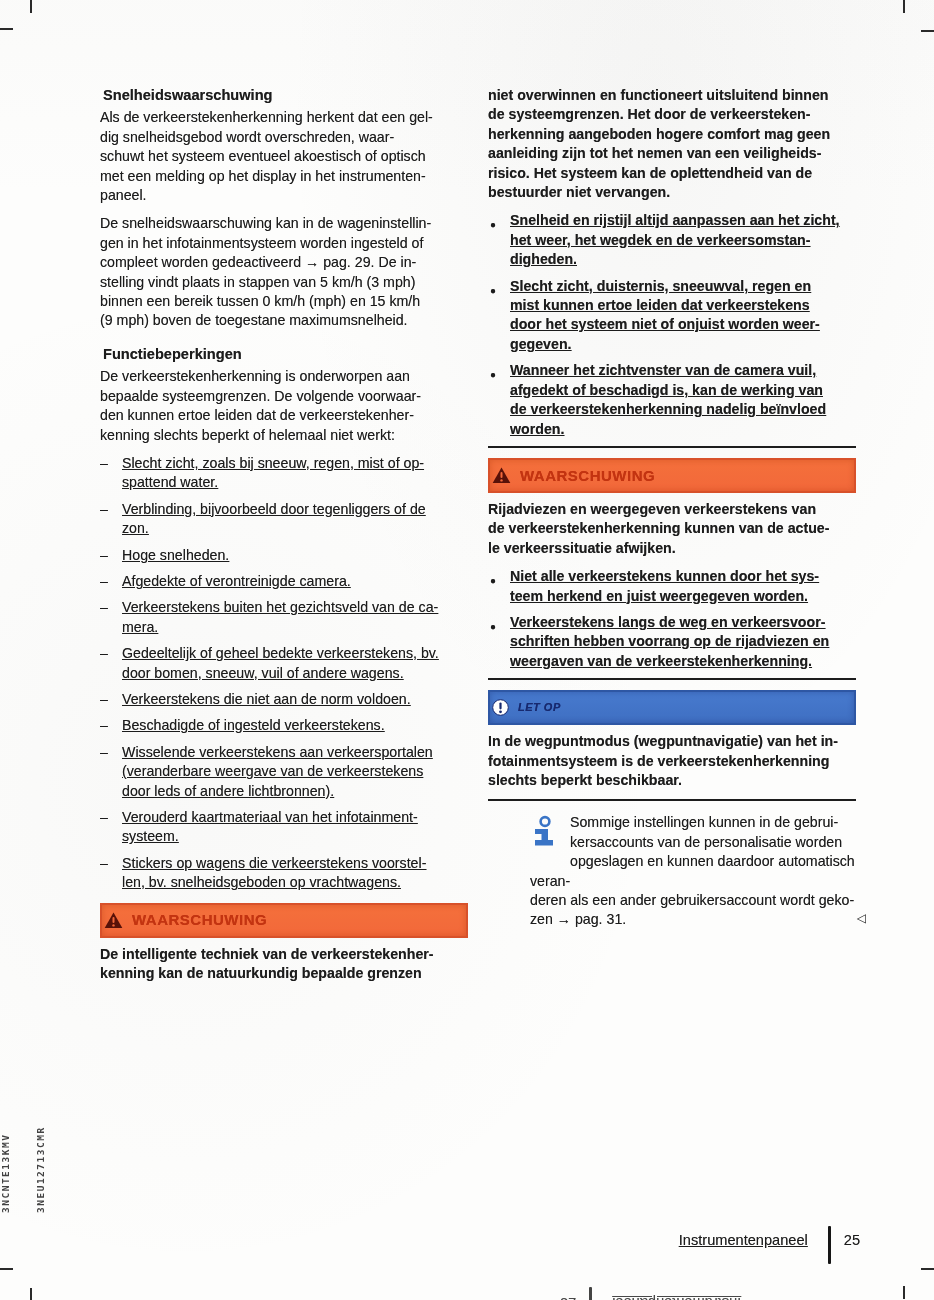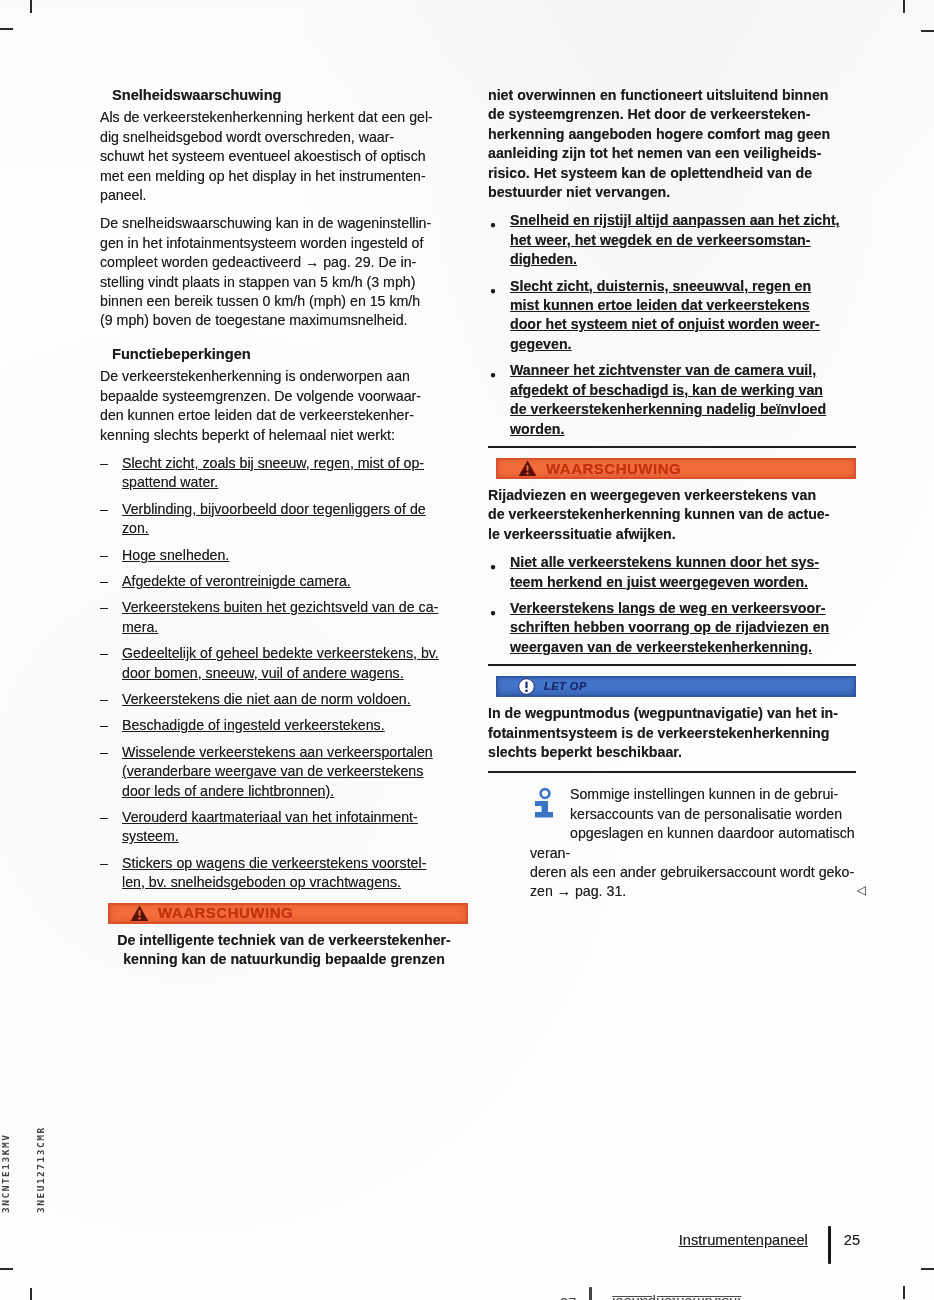--- a/index.html
+++ b/index.html
@@ -15,32 +15,32 @@
     background:
       radial-gradient(ellipse at 70% 8%, rgba(120,120,120,0.05), transparent 40%),
       radial-gradient(ellipse at 20% 60%, rgba(140,140,140,0.04), transparent 45%),
       linear-gradient(180deg, rgba(200,200,200,0.05), rgba(255,255,255,0) 15%);
   }
   
   .col { position:absolute; top:86px; width:368px; font-size:14.2px; line-height:19.4px; }
   .col-left  { left:100px; }
   .col-right { left:488px; }
   .para { white-space:pre-wrap; margin-bottom:9px; text-shadow:0 0 0.5px rgba(30,30,30,0.55); }
-  h3.sec { font-size:14.6px; font-weight:bold; margin:0 0 3px 12px; text-shadow:0 0 0.5px rgba(30,30,30,0.6); }
+  h3.sec { font-size:14.6px; font-weight:bold; margin:0 0 3px 3px; text-shadow:0 0 0.5px rgba(30,30,30,0.6); }
   h3.sec.spaced { margin-top:14px; }
   
   .list { margin-bottom:2px; }
   .list-item { display:flex; margin-bottom:7px; }
   .list-item .marker { width:22px; flex:0 0 22px; text-shadow:0 0 0.5px rgba(30,30,30,0.55); }
   .list-item .item-text { flex:1; white-space:pre-wrap; text-shadow:0 0 0.5px rgba(30,30,30,0.55);text-decoration:underline; }
   .bullet-list .marker { font-size:10px; padding-top:4px; padding-left:2px; }
   
   .box-head {
     display:flex; align-items:center; gap:9px;
-    height:21px; padding:0 20px; margin:10px 0 7px 8px;
+    height:35px; padding:0 2px; margin:10px 0 7px 0;
   }
   .warn-head {
     background:linear-gradient(180deg,#f4703b,#f2683a);
     border:2px solid #d8512a; box-shadow:inset 0 0 6px rgba(170,50,10,0.35);
   }
   .warn-title { font-weight:bold; font-size:15px; letter-spacing:0.5px; color:#c43310; text-shadow:0 0 0.6px rgba(150,30,5,0.6); }
   .notice-head {
     background:linear-gradient(180deg,#477ace,#3f6fc2);
     border:2px solid #2e57a4; box-shadow:inset 0 0 6px rgba(20,40,110,0.35);
   }
@@ -168,21 +168,21 @@
     <div class="box-head warn-head">
       <span style="display:inline-flex;">
         <svg width="19" height="17" viewBox="0 0 19 17">
           <path d="M9.5 0.5 L18.3 16 H0.7 Z" fill="#581108"></path>
           <rect x="8.5" y="5" width="2" height="6" rx="1" fill="#f2683a"></rect>
           <circle cx="9.5" cy="13.4" r="1.2" fill="#f2683a"></circle>
         </svg>
       </span>
       <span class="warn-title">WAARSCHUWING</span>
     </div>
-    <div class="para" style="font-weight:bold;text-align:center;">De intelligente techniek van de verkeerstekenher-
+    <div class="para" style="font-weight:bold;">De intelligente techniek van de verkeerstekenher-
 kenning kan de natuurkundig bepaalde grenzen</div>
   </div>
 
   <div class="col col-right">
     <div class="para" style="font-weight:bold;">niet overwinnen en functioneert uitsluitend binnen
 de systeemgrenzen. Het door de verkeersteken-
 herkenning aangeboden hogere comfort mag geen
 aanleiding zijn tot het nemen van een veiligheids-
 risico. Het systeem kan de oplettendheid van de
 bestuurder niet vervangen.</div>

